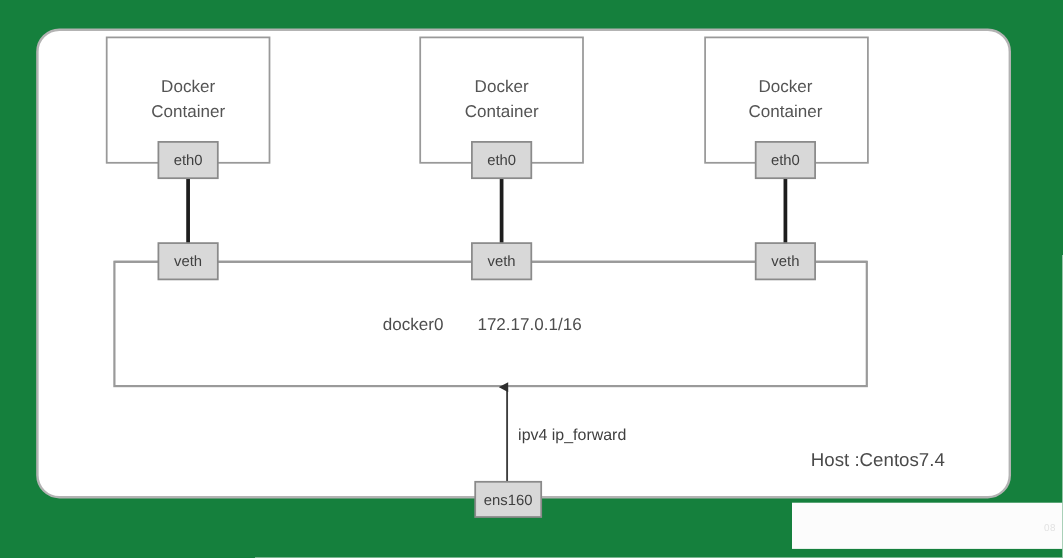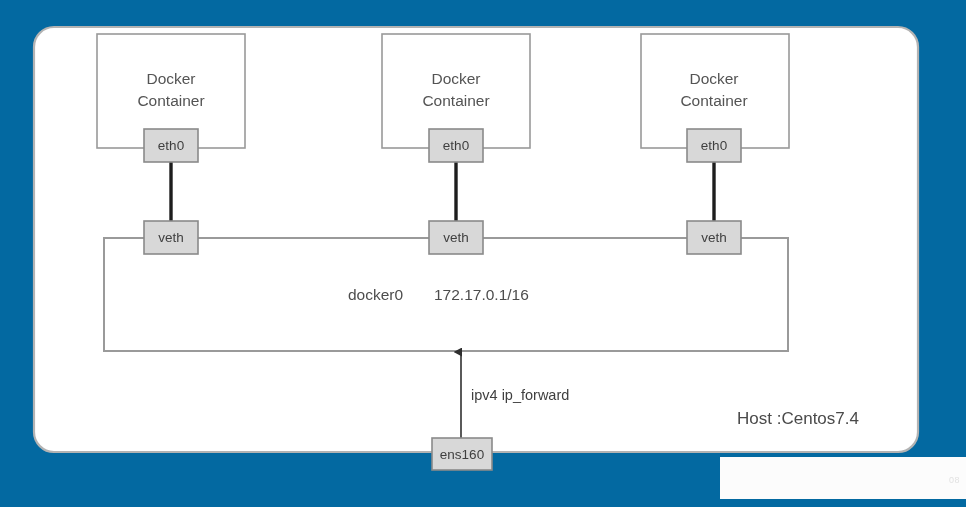--- a/index.html
+++ b/index.html
@@ -7,21 +7,21 @@
     padding: 0;
     background: #ffffff;
   }
   body {
     font-family: "Liberation Sans", "DejaVu Sans", sans-serif;
   }
   #canvas {
     position: relative;
     width: 966px;
     height: 507px;
-    background: #0369a1;
+    background: #15803d;
     overflow: hidden;
   }
   svg.diagram {
     position: absolute;
     left: 0;
     top: 0;
     width: 966px;
     height: 507px;
   }
   .host-rect {

